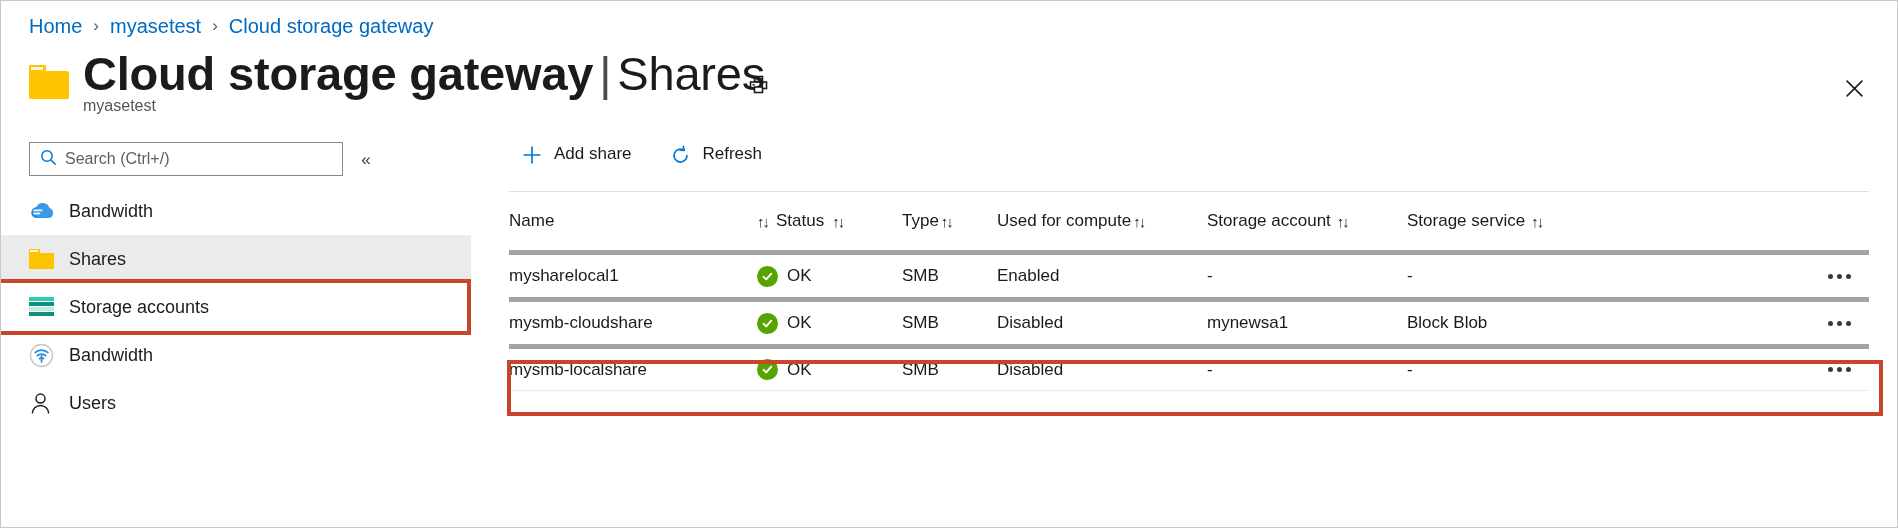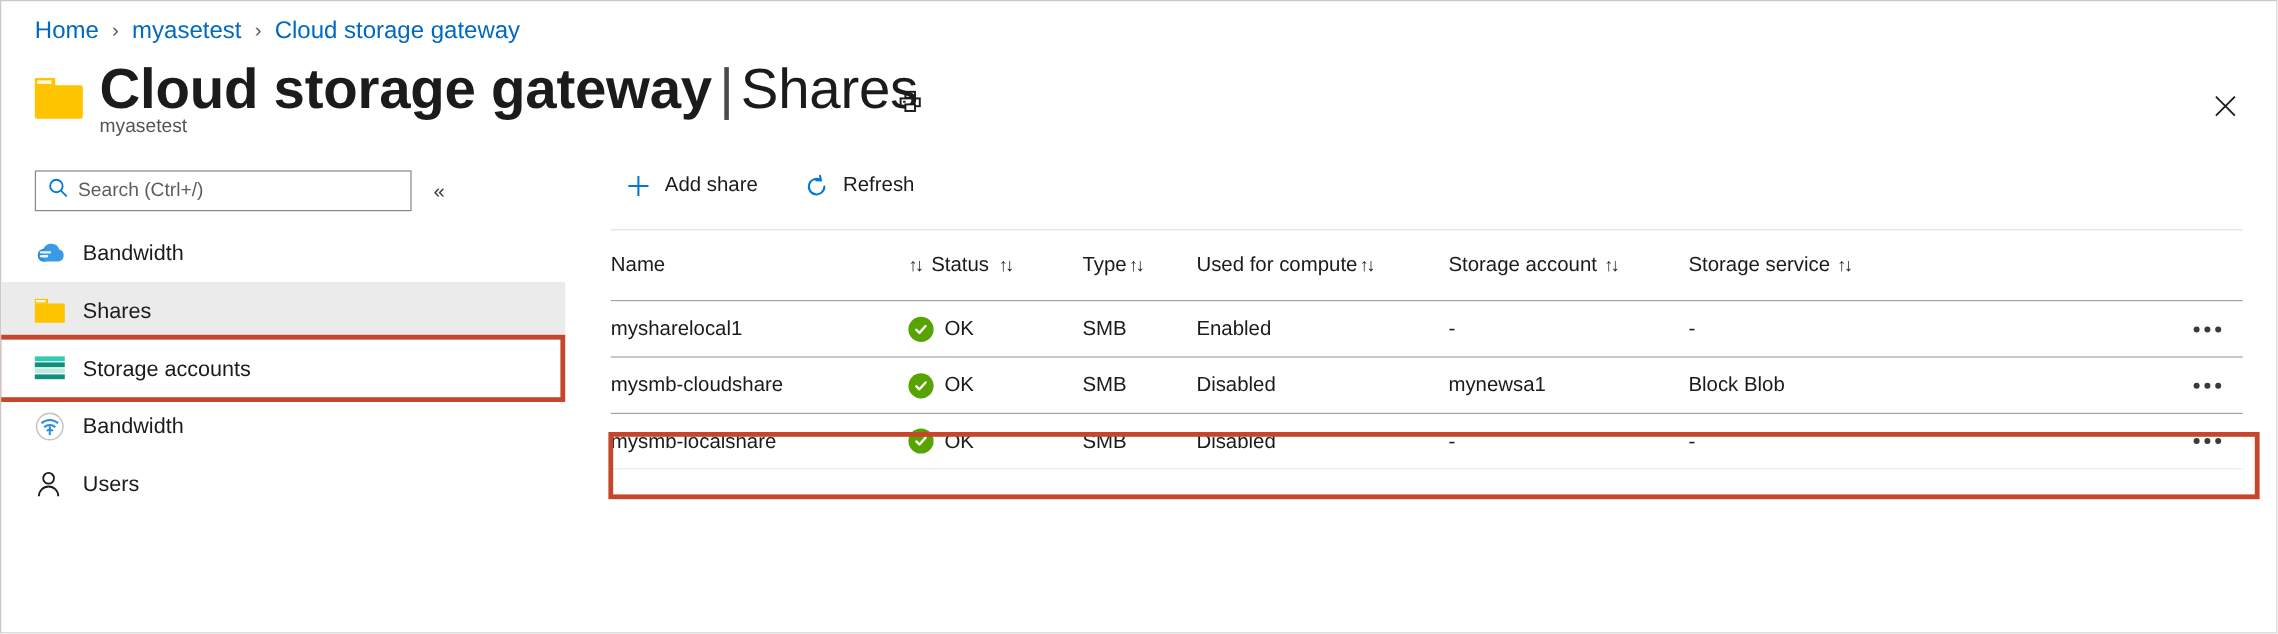--- a/index.html
+++ b/index.html
@@ -302,21 +302,21 @@
     font-size: 15px;
     letter-spacing: -2px;
     color: #201f1e;
     margin-left: 2px;
   }
   .sortico.pre { margin-left: 0; margin-right: 8px; }
   .tbl-row {
     display: flex;
     align-items: center;
     height: 47px;
-    border-top: 1px solid #a3a3a3;
+    border-top: 5px solid #a3a3a3;
     position: relative;
     color: #1b1b1b;
   }
   .tbl-row.last { border-bottom: 1px solid #edebe9; }
   .cell { display: flex; align-items: center; white-space: nowrap; }
 
   
   .c-name    { width: 248px; }
   .c-status  { width: 145px; }
   .c-type    { width: 95px; align-items: center;  }

